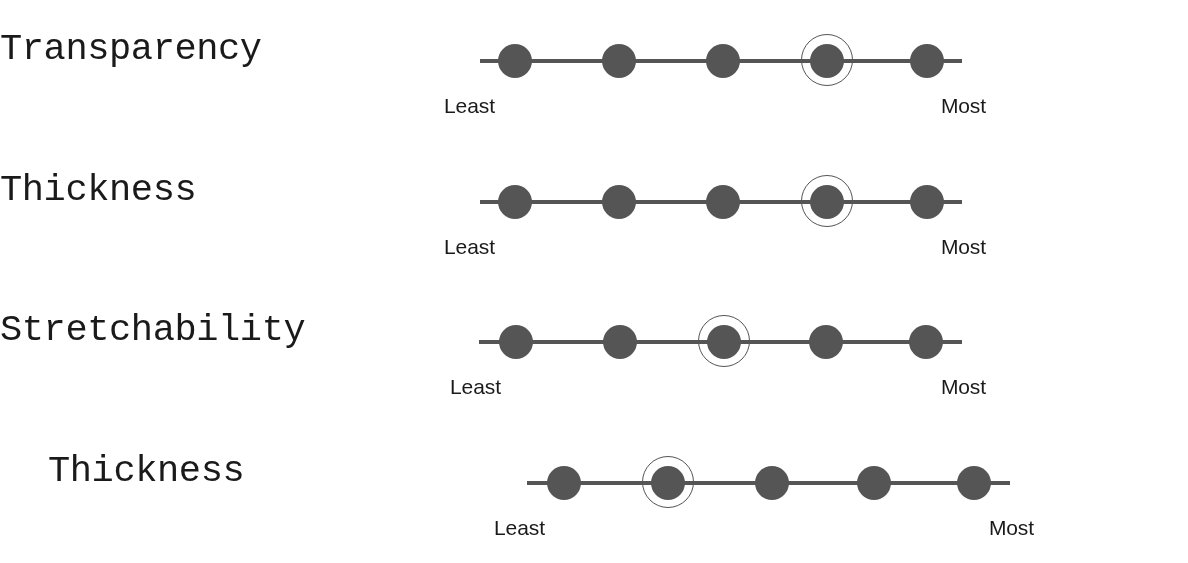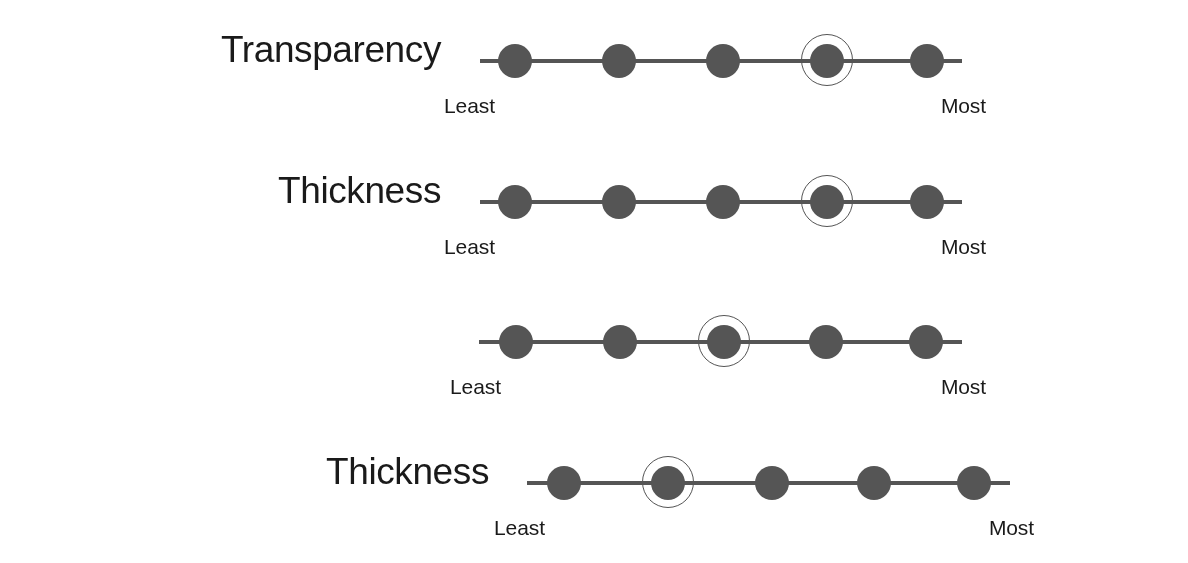--- a/index.html
+++ b/index.html
@@ -27,22 +27,21 @@
     position: absolute;
     left: 0;
     width: 1188px;
     height: 120px;
   }
 
   .row-label {
     position: absolute;
     left: 0;
     width: 441px;
-    text-align: right;
-    font-family: Liberation Sans, sans-serif;
+    font-family: Liberation Mono, monospace;
     font-size: 37px;
     font-weight: 400;
     letter-spacing: -0.4px;
     color: #1a1a1a;
     line-height: 1;
     top: 36px;
     white-space: nowrap;
   }
 
   .scale {
@@ -137,20 +136,21 @@
         <div class="scale-dot" style="left:347px;"></div>
         <div class="scale-ring" style="left:347px;"></div>
         <div class="scale-dot" style="left:447px;"></div>
       </div>
       <div class="endcap least" style="left:-36px;">Least</div>
       <div class="endcap most" style="right:-24px;">Most</div>
     </div>
   </div>
 
   <div class="rating-row" style="top:276px;">
+    <div class="row-label">Stretchability</div>
     <div class="scale" style="left:479px; width:483px;">
       <div class="scale-track-wrap">
         <div class="scale-track"></div>
         <div class="scale-dot" style="left:37px;"></div>
         <div class="scale-dot" style="left:141px;"></div>
         <div class="scale-dot" style="left:245px;"></div>
         <div class="scale-ring" style="left:245px;"></div>
         <div class="scale-dot" style="left:347px;"></div>
         <div class="scale-dot" style="left:447px;"></div>
       </div>

